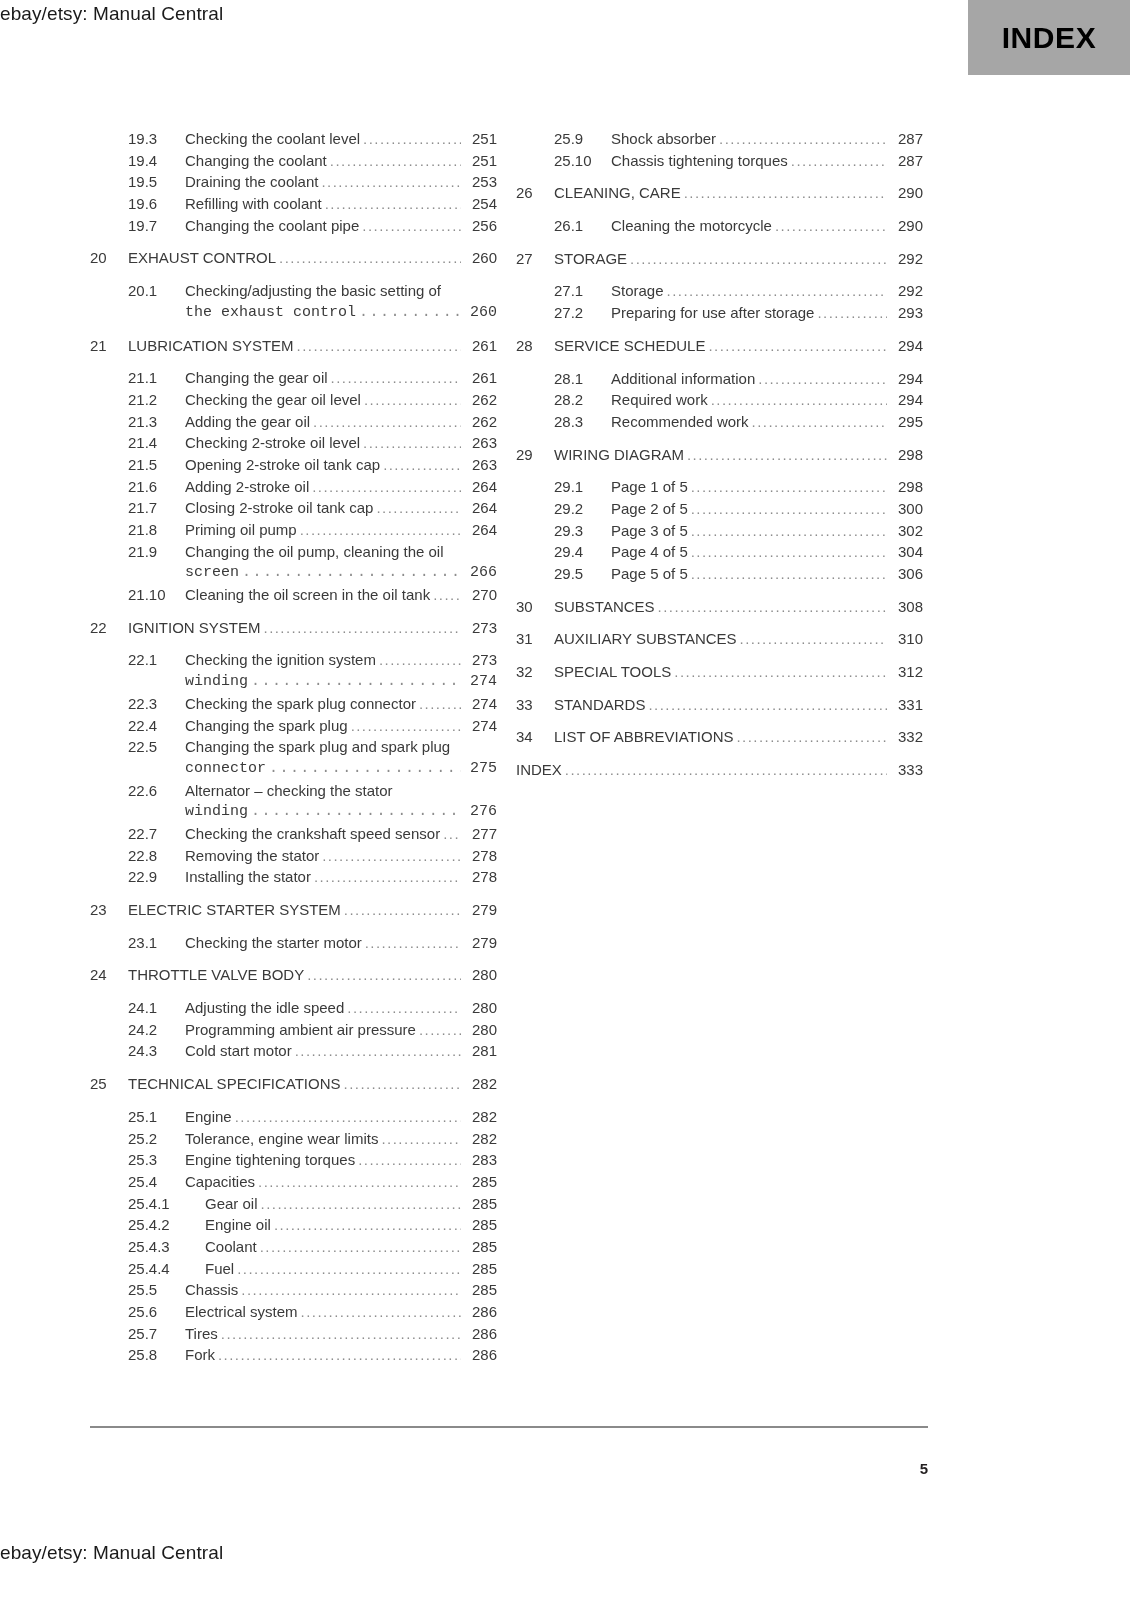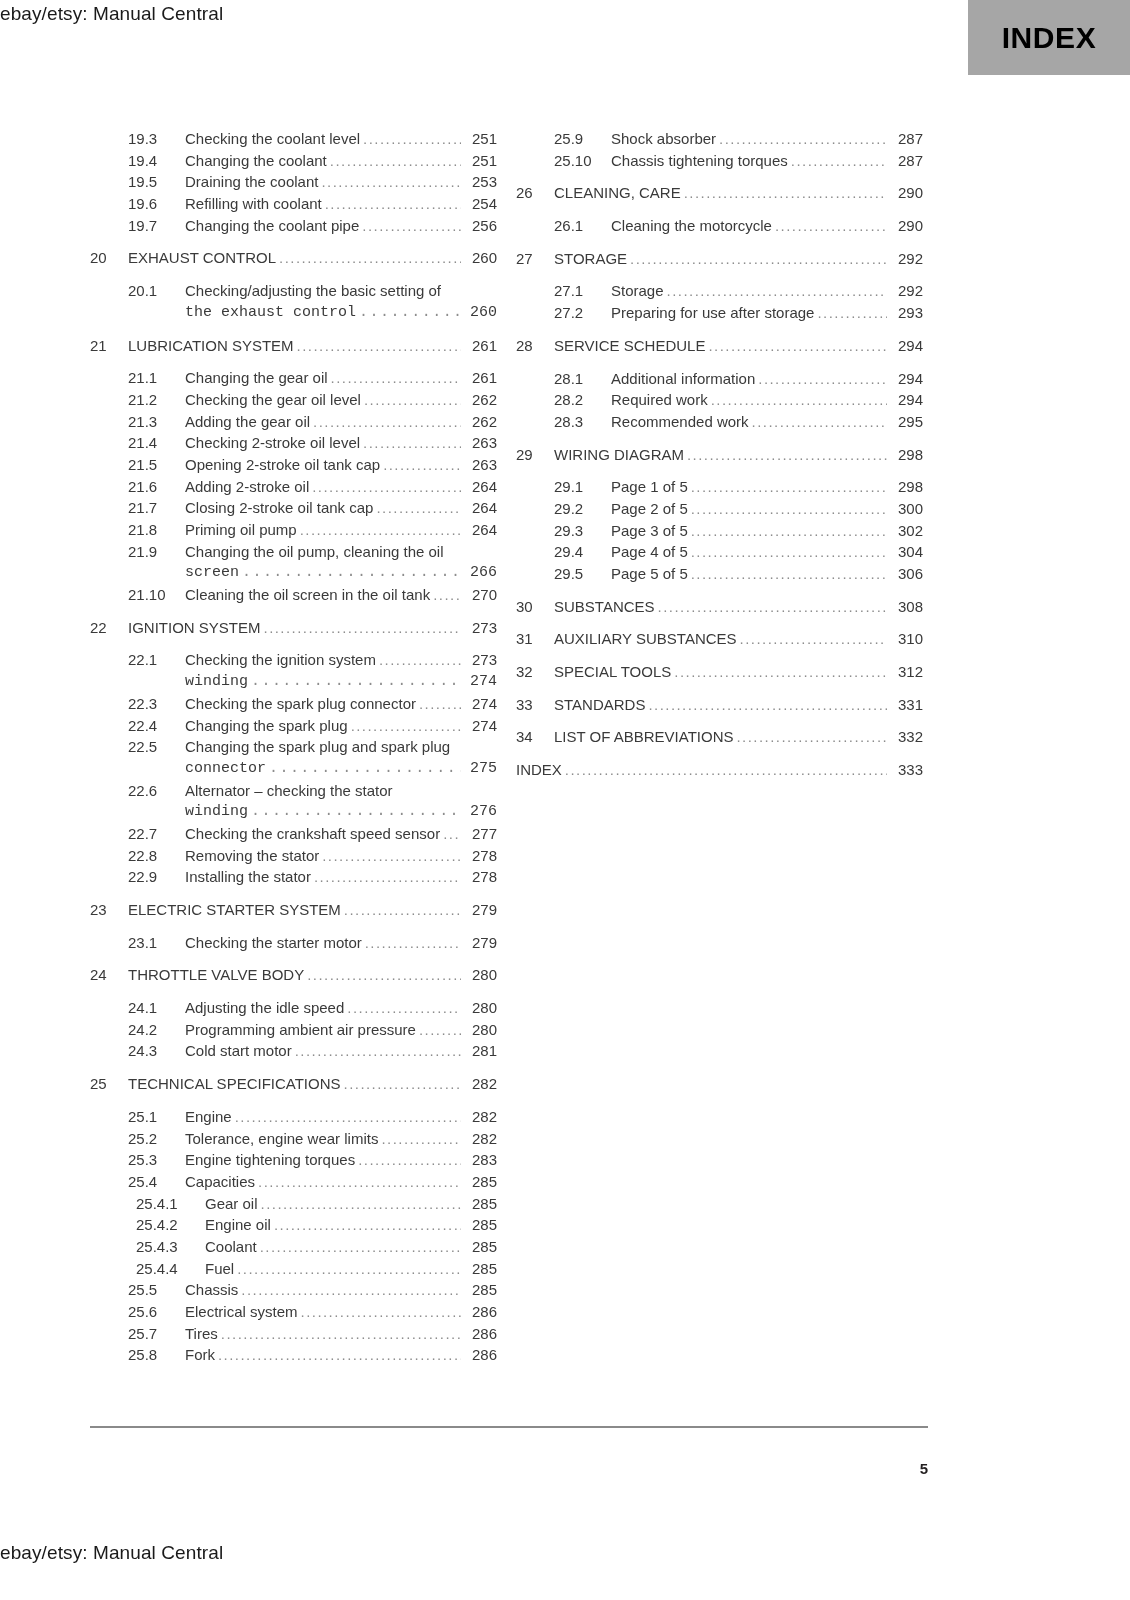--- a/index.html
+++ b/index.html
@@ -111,21 +111,21 @@
 
   
   .lvl1 > .num        { left: 0; }
   .lvl1 > .title-wrap { left: 38px; width: 369px; }
 
   
   .lvl2 > .num        { left: 38px; }
   .lvl2 > .title-wrap { left: 95px; width: 312px; justify-content: space-between; }
 
   
-  .lvl3 > .num        { left: 38px; margin-left: 8px; }
+  .lvl3 > .num        { left: 38px; }
   .lvl3 > .title-wrap { left: 115px; width: 292px; }
 
   
   .cont > .title-wrap { left: 95px; width: 312px; font-family: Liberation Mono, monospace; }
 
   
   .lvlindex > .title-wrap { left: 0px; width: 407px; }
 
   
   .footer-rule {

